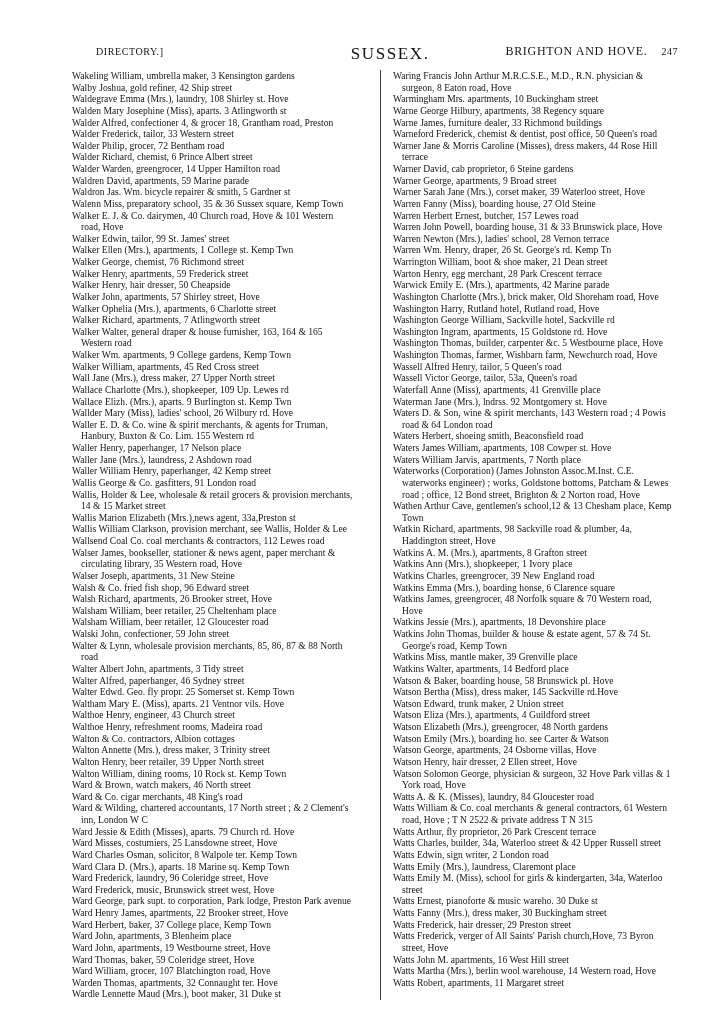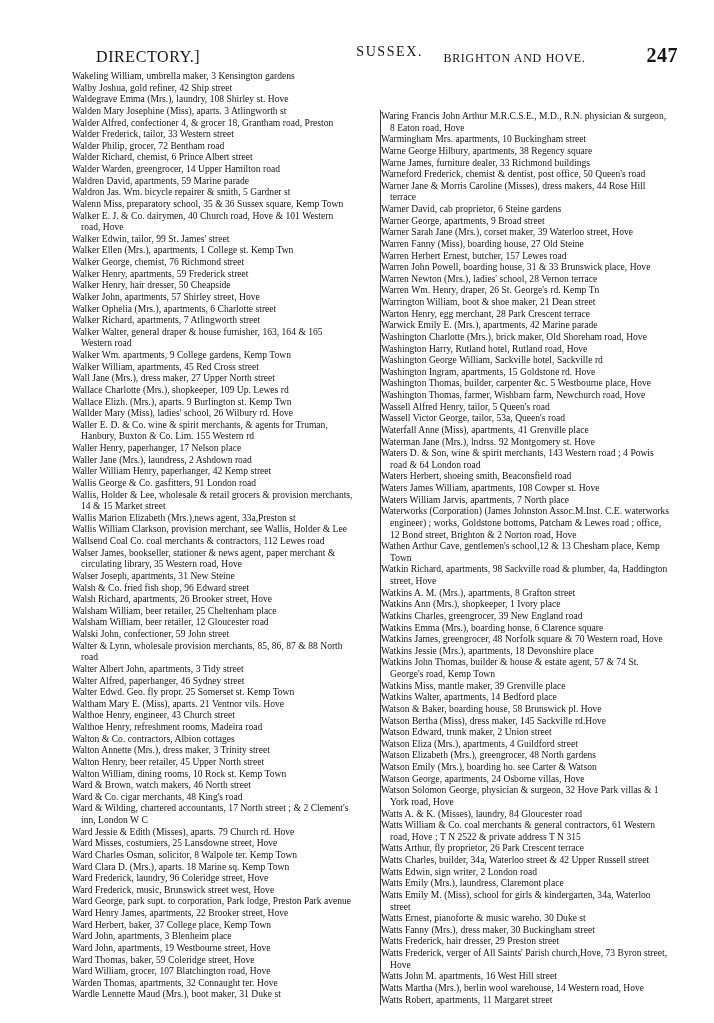--- a/index.html
+++ b/index.html
@@ -30,71 +30,70 @@
     position: absolute;
     top: 44px;
     left: 96px;
     right: 36px;
     height: 22px;
     display: flex;
     align-items: baseline;
     justify-content: space-between;
   }
   .rh-left {
-    font-size: 16px;
+    font-size: 10px;
     letter-spacing: 0.6px;
     font-variant: small-caps;
     text-transform: uppercase;
     white-space: nowrap;
   }
   .rh-center {
-    font-size: 14px;
+    font-size: 17px;
     letter-spacing: 1.6px;
     white-space: nowrap;
     position: absolute;
     left: 50%;
     transform: translateX(-46%);
   }
   .rh-right-group {
     display: flex;
     align-items: baseline;
     gap: 14px;
     white-space: nowrap;
   }
   .rh-right {
     font-size: 12px;
     letter-spacing: 0.7px;
     text-transform: uppercase;
   }
   .rh-folio {
-    font-size: 20px;
-    font-weight: bold;
+    font-size: 10px;
+    font-weight: normal;
     letter-spacing: 0.5px;
-    margin-left: 47px;
   }
 
   
   .columns {
     position: absolute;
     top: 70px;
     left: 72px;
     width: 600px;
     display: flex;
     gap: 16px;
   }
   .column {
     width: 294px;
     box-sizing: border-box;
   }
   .column.left {
     padding-right: 10px;
   }
   .column.right {
+    padding-left: 12px;
     border-left: 1px solid #3a3a3a;
-    margin-top: 40px;
   }
 
   .entry {
     font-size: 9.55px;
     line-height: 11.62px;
     text-indent: 0;
     padding-left: 9px;
     margin: 0;
     text-align: left;
     word-spacing: 0.1px;
@@ -169,21 +168,21 @@
         <p class="entry">Walski John, confectioner, 59 John street</p>
         <p class="entry">Walter &amp; Lynn, wholesale provision merchants, 85, 86, 87 &amp; 88 North road</p>
         <p class="entry">Walter Albert John, apartments, 3 Tidy street</p>
         <p class="entry">Walter Alfred, paperhanger, 46 Sydney street</p>
         <p class="entry">Walter Edwd. Geo. fly propr. 25 Somerset st. Kemp Town</p>
         <p class="entry">Waltham Mary E. (Miss), aparts. 21 Ventnor vils. Hove</p>
         <p class="entry">Walthoe Henry, engineer, 43 Church street</p>
         <p class="entry">Walthoe Henry, refreshment rooms, Madeira road</p>
         <p class="entry">Walton &amp; Co. contractors, Albion cottages</p>
         <p class="entry">Walton Annette (Mrs.), dress maker, 3 Trinity street</p>
-        <p class="entry">Walton Henry, beer retailer, 45 Upper North street</p>
+        <p class="entry">Walton Henry, beer retailer, 39 Upper North street</p>
         <p class="entry">Walton William, dining rooms, 10 Rock st. Kemp Town</p>
         <p class="entry">Ward &amp; Brown, watch makers, 46 North street</p>
         <p class="entry">Ward &amp; Co. cigar merchants, 48 King's road</p>
         <p class="entry">Ward &amp; Wilding, chartered accountants, 17 North street ; &amp; 2 Clement's inn, London W C</p>
         <p class="entry">Ward Jessie &amp; Edith (Misses), aparts. 79 Church rd. Hove</p>
         <p class="entry">Ward Misses, costumiers, 25 Lansdowne street, Hove</p>
         <p class="entry">Ward Charles Osman, solicitor, 8 Walpole ter. Kemp Town</p>
         <p class="entry">Ward Clara D. (Mrs.), aparts. 18 Marine sq. Kemp Town</p>
         <p class="entry">Ward Frederick, laundry, 96 Coleridge street, Hove</p>
         <p class="entry">Ward Frederick, music, Brunswick street west, Hove</p>
@@ -241,20 +240,21 @@
         <p class="entry">Watkins John Thomas, builder &amp; house &amp; estate agent, 57 &amp; 74 St. George's road, Kemp Town</p>
         <p class="entry">Watkins Miss, mantle maker, 39 Grenville place</p>
         <p class="entry">Watkins Walter, apartments, 14 Bedford place</p>
         <p class="entry">Watson &amp; Baker, boarding house, 58 Brunswick pl. Hove</p>
         <p class="entry">Watson Bertha (Miss), dress maker, 145 Sackville rd.Hove</p>
         <p class="entry">Watson Edward, trunk maker, 2 Union street</p>
         <p class="entry">Watson Eliza (Mrs.), apartments, 4 Guildford street</p>
         <p class="entry">Watson Elizabeth (Mrs.), greengrocer, 48 North gardens</p>
         <p class="entry">Watson Emily (Mrs.), boarding ho. see Carter &amp; Watson</p>
         <p class="entry">Watson George, apartments, 24 Osborne villas, Hove</p>
+        <p class="entry">Watson Henry, hair dresser, 2 Ellen street, Hove</p>
         <p class="entry">Watson Solomon George, physician &amp; surgeon, 32 Hove Park villas &amp; 1 York road, Hove</p>
         <p class="entry">Watts A. &amp; K. (Misses), laundry, 84 Gloucester road</p>
         <p class="entry">Watts William &amp; Co. coal merchants &amp; general contractors, 61 Western road, Hove ; T N 2522 &amp; private address T N 315</p>
         <p class="entry">Watts Arthur, fly proprietor, 26 Park Crescent terrace</p>
         <p class="entry">Watts Charles, builder, 34a, Waterloo street &amp; 42 Upper Russell street</p>
         <p class="entry">Watts Edwin, sign writer, 2 London road</p>
         <p class="entry">Watts Emily (Mrs.), laundress, Claremont place</p>
         <p class="entry">Watts Emily M. (Miss), school for girls &amp; kindergarten, 34a, Waterloo street</p>
         <p class="entry">Watts Ernest, pianoforte &amp; music wareho. 30 Duke st</p>
         <p class="entry">Watts Fanny (Mrs.), dress maker, 30 Buckingham street</p>

